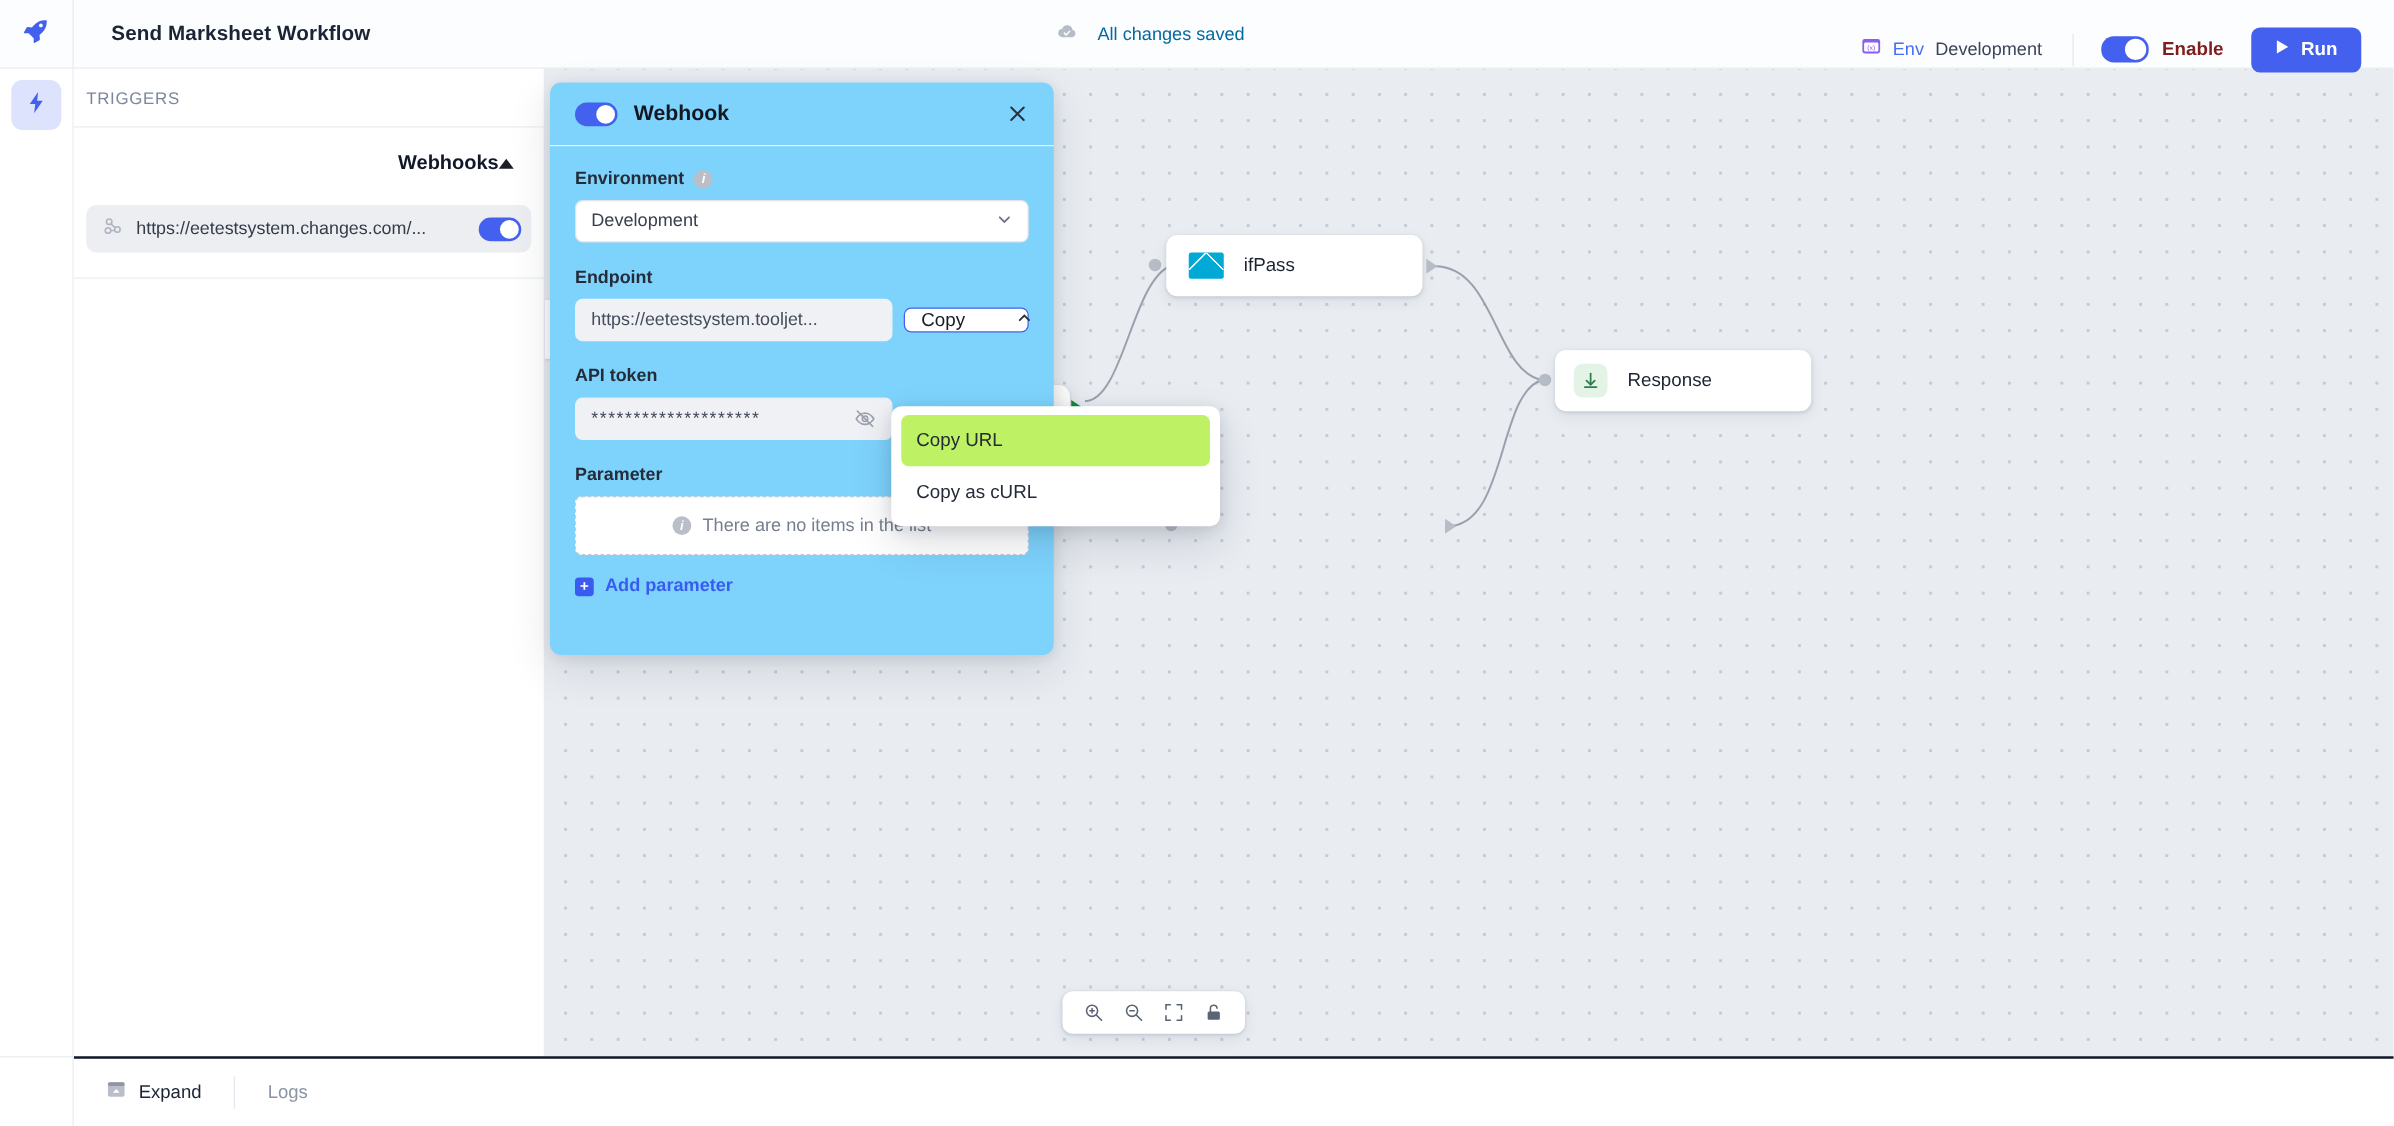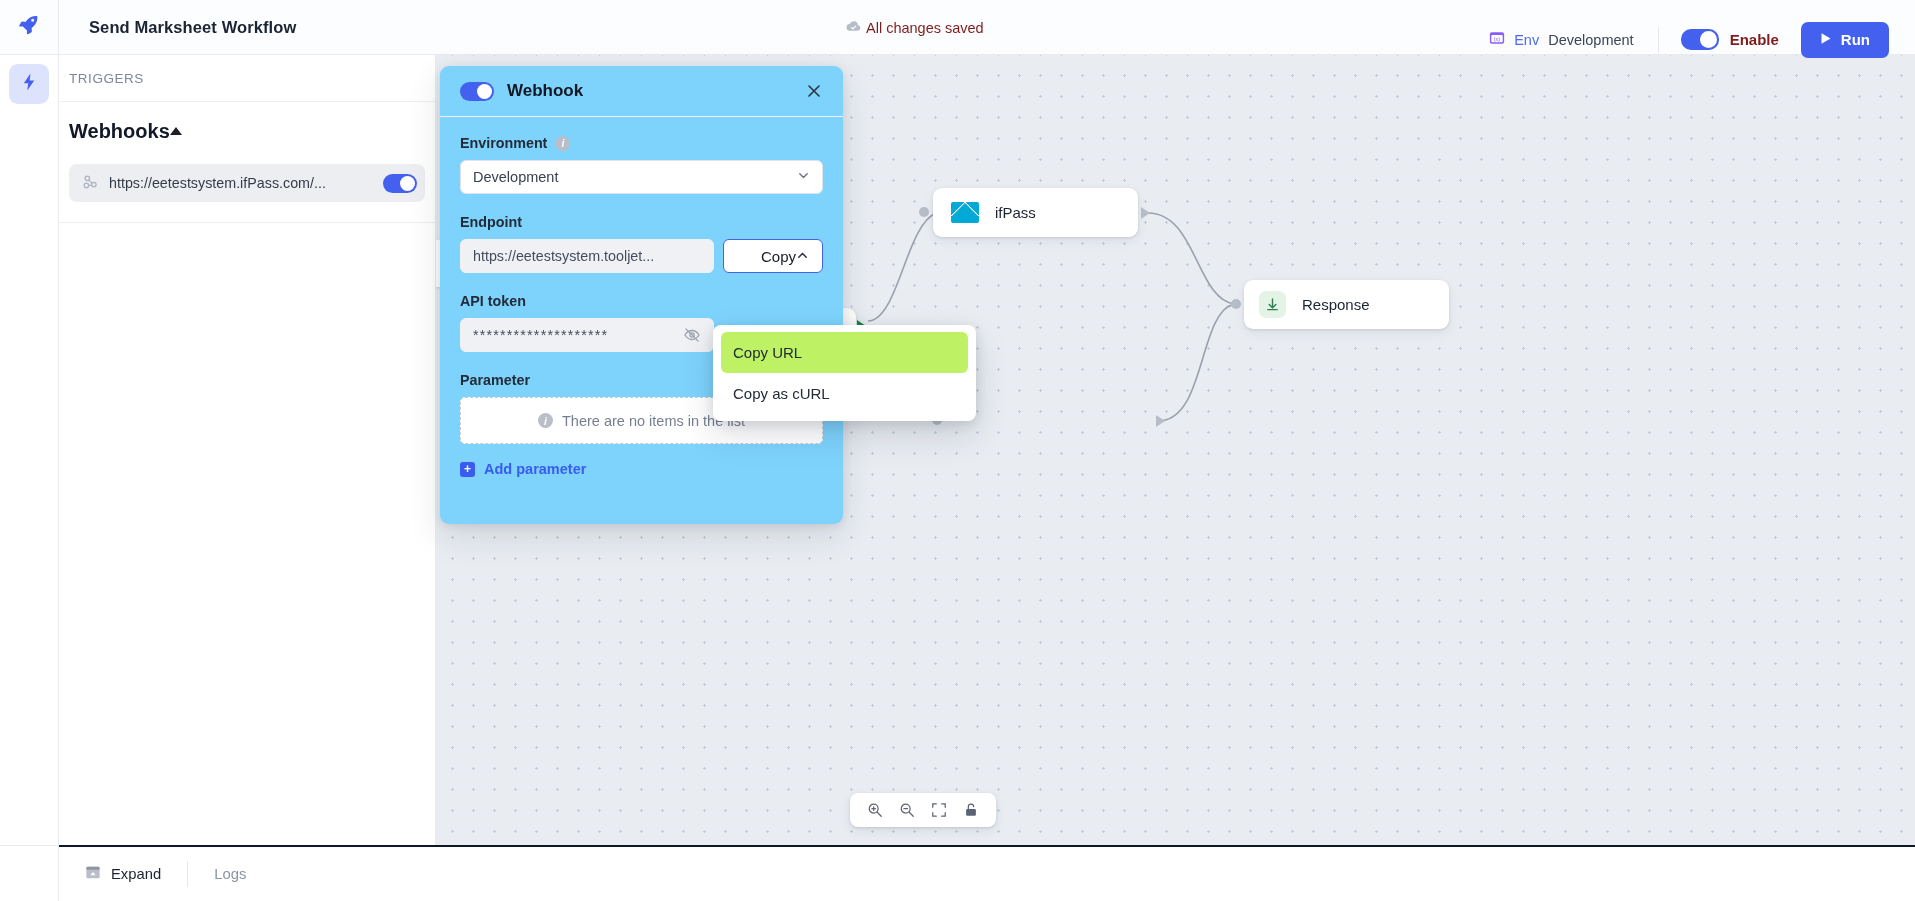--- a/index.html
+++ b/index.html
@@ -20,22 +20,22 @@
   .logo-cell {
     width: 59px; height: 55px; display: flex; align-items: center; justify-content: center;
     border-right: 1px solid #e9ebf0;
   }
   .app-title {
     margin-left: 30px; font-size: 16.5px; font-weight: 700; color: #1b2434;
     letter-spacing: .1px;
   }
   .save-status {
     position: absolute; left: 845px; top: 0; height: 55px;
-    display: flex; align-items: center; gap: 4px;
-    font-size: 14.5px; color: #7f1d1d;
+    display: flex; align-items: center; gap: 16px;
+    font-size: 14.5px; color: #0369a1;
   }
   .topbar-right {
     position: absolute; right: 26px; top: 0; height: 55px;
     display: flex; align-items: center; gap: 0; margin-top: 12px;
   }
   .env-group { display: flex; align-items: center; gap: 9px; padding-right: 24px; }
   .env-label { font-size: 14.5px; color: #4a6cf7; font-weight: 500; }
   .env-value { font-size: 14.5px; color: #3b4458; font-weight: 500; }
   .vdiv { width: 1px; height: 26px; background: #e4e7ee; }
   .enable-group { display: flex; align-items: center; gap: 11px; padding: 0 22px; }
@@ -74,22 +74,22 @@
   .triggers {
     position: absolute; top: 55px; left: 59px; width: 377px; height: 790px;
     background: #ffffff; border-right: 1px solid #e9ebf0; z-index: 30;
   }
   .triggers-head {
     height: 47px; display: flex; align-items: center; padding-left: 10px;
     border-bottom: 1px solid #eceef3;
     font-size: 13.5px; letter-spacing: .55px; color: #7c879b; font-weight: 500;
   }
   .webhooks-head {
-    height: 58px; display: flex; align-items: center; justify-content: flex-start;
-    padding: 0 24px 0 10px; font-size: 20px; font-weight: 700; color: #111827;
+    height: 58px; display: flex; align-items: center; justify-content: flex-end;
+    padding: 0 24px 0 10px; font-size: 16px; font-weight: 700; color: #111827;
   }
   .caret-up { width: 0; height: 0; border-left: 6px solid transparent; border-right: 6px solid transparent; border-bottom: 8px solid #1c1f26; cursor: pointer; }
   .hook-row {
     margin: 4px 10px 0; height: 38px; border-radius: 8px; background: #eceef2;
     display: flex; align-items: center; gap: 10px; padding: 0 8px 0 13px; cursor: pointer;
   }
   .hook-url { flex: 1; font-size: 14.3px; color: #343b49; white-space: nowrap; overflow: hidden; }
   .triggers-sep { margin-top: 20px; border-top: 1px solid #eceef3; }
 
   
@@ -179,24 +179,25 @@
     padding: 0 12px; font-size: 14.5px; color: #39404f; cursor: pointer;
   }
   .row { display: flex; gap: 9px; align-items: center; }
   .ro-input {
     flex: 1; height: 34px; border-radius: 6px; background: #eff1f4; border: 1px solid #eff1f4;
     display: flex; align-items: center; padding: 0 12px;
     font-size: 14.3px; color: #444c5c; white-space: nowrap; overflow: hidden;
   }
   .ro-input.pw { justify-content: space-between; letter-spacing: 1.2px; }
   .copy-btn {
-    width: 100px; height: 34px; border: 1.6px solid #4361ee; border-radius: 6px;
-    background: #fff; display: flex; align-items: center; justify-content: flex-end;
+    width: 100px; height: 20px; border: 1.6px solid #4361ee; border-radius: 6px;
+    background: #fff; display: flex; align-items: center; justify-content: space-between;
     padding: 0 13px; font-size: 15px; color: #161b26; cursor: pointer;
     font-family: "Liberation Sans", sans-serif;
+    gap: 41px;
   }
   .eye-btn { cursor: pointer; display: flex; align-items: center; }
   .gap { height: 20px; }
   .param-empty {
     height: 47px; border: 1.7px dashed #c8ccd4; border-radius: 5px;
     display: flex; align-items: center; justify-content: center; gap: 9px;
     font-size: 14.5px; color: #767f90; background: #fff;
   }
   .add-param {
     margin-top: 17px; display: flex; align-items: center; gap: 9px;
@@ -375,21 +376,21 @@
     </div>
     <div class="hook-row">
       <span>
         <svg width="17" height="17" viewBox="0 0 20 20" fill="none" stroke="#aeb5c1" stroke-width="1.5" stroke-linecap="round">
           <circle cx="6.3" cy="6.3" r="2.6"></circle>
             <circle cx="14" cy="13.6" r="2.6"></circle>
             <circle cx="5.2" cy="14.6" r="2.6"></circle>
           <path d="M7.8 8.3 L11.8 11.9 M7.7 14.6 L11.3 14.6"></path>
         </svg>
       </span>
-      <span class="hook-url">https://eetestsystem.ifPass.com/...</span>
+      <span class="hook-url">https://eetestsystem.changes.com/...</span>
       <span class="toggle"></span>
     </div>
     <div class="triggers-sep"></div>
   </div>
 
   <div class="panel">
     <div class="panel-head">
       <span class="toggle"></span>
       <span class="panel-title">Webhook</span>
       <span class="x-btn">

